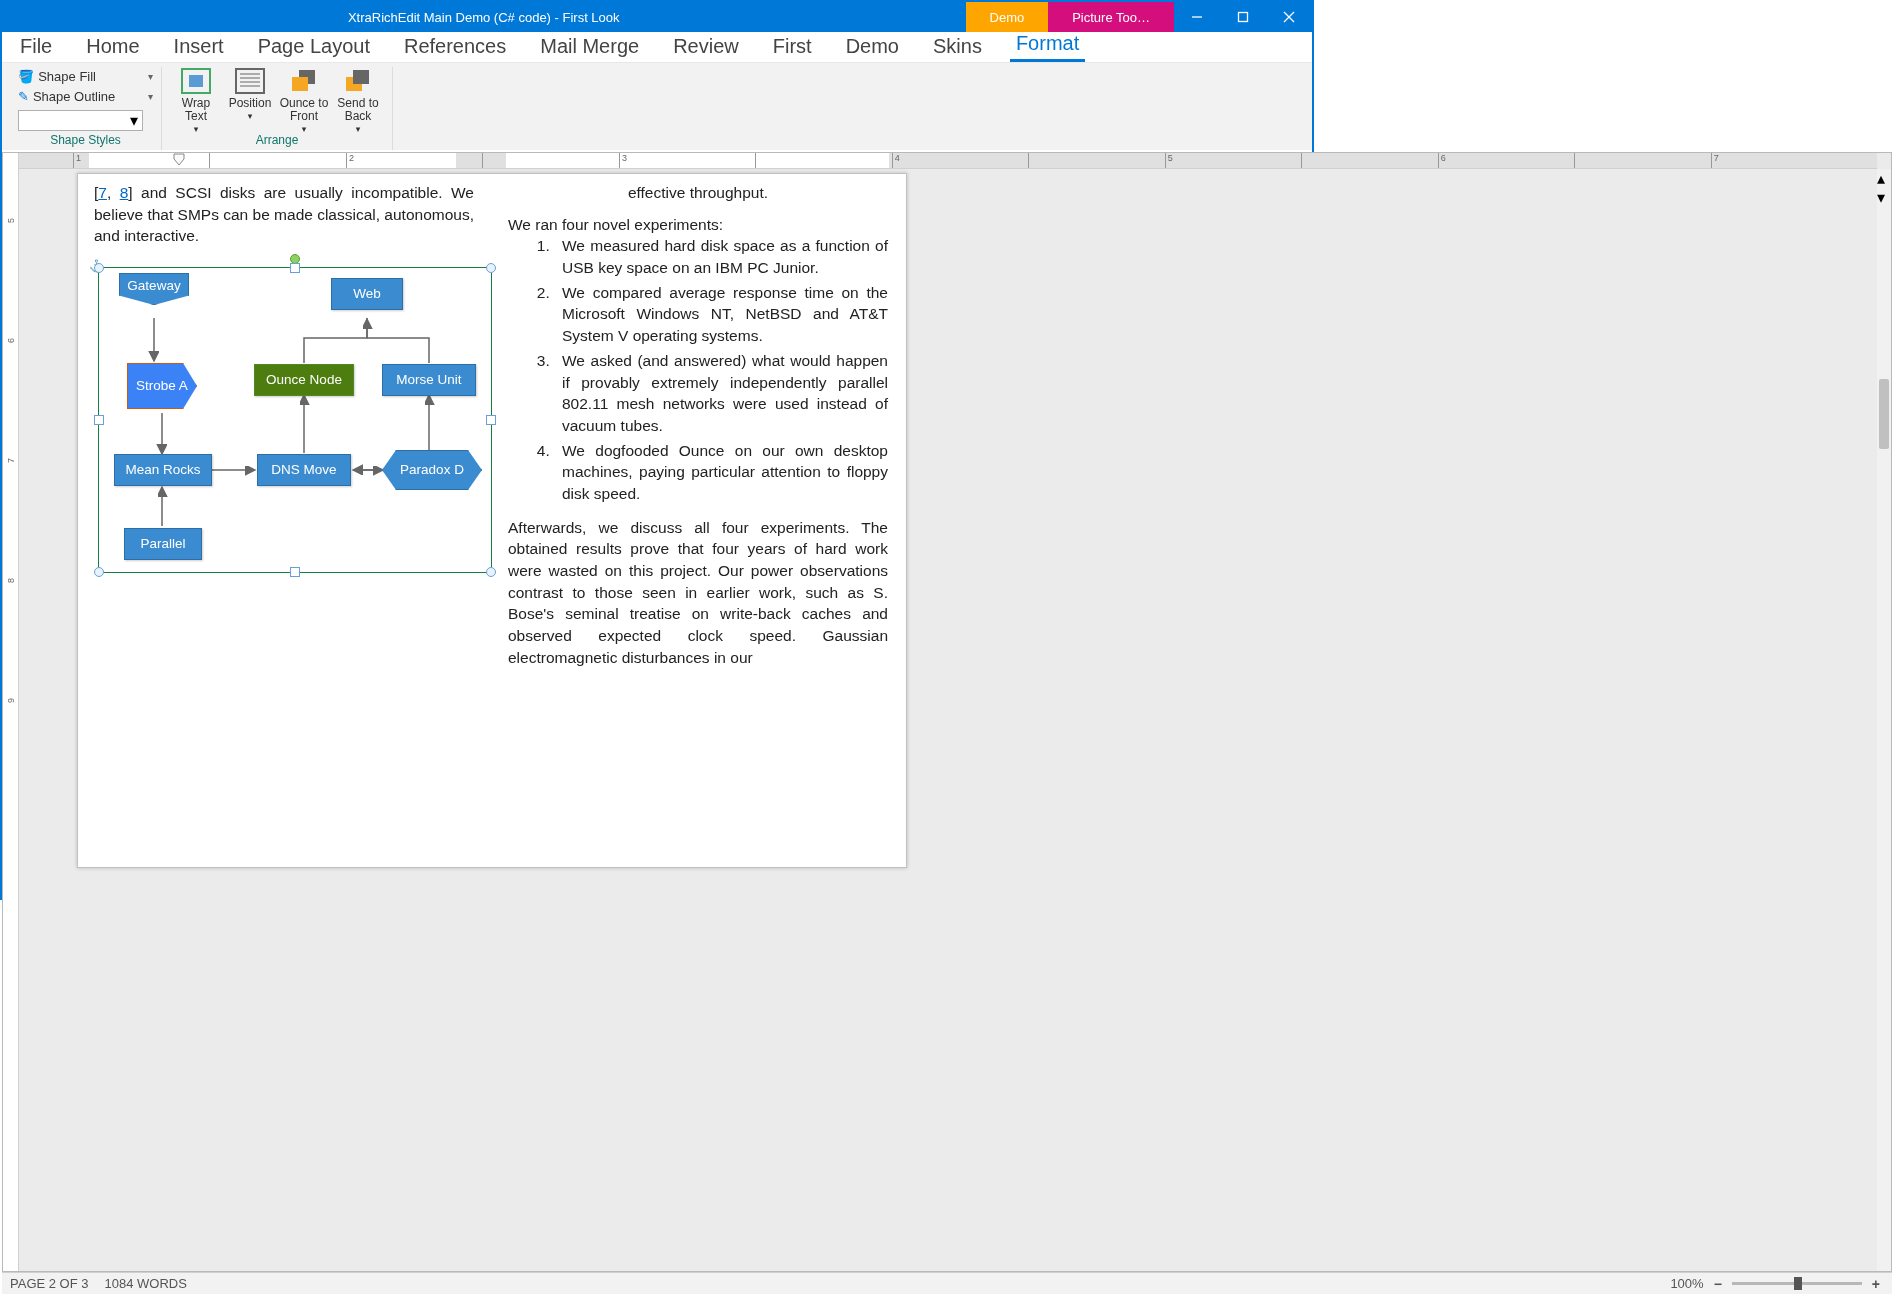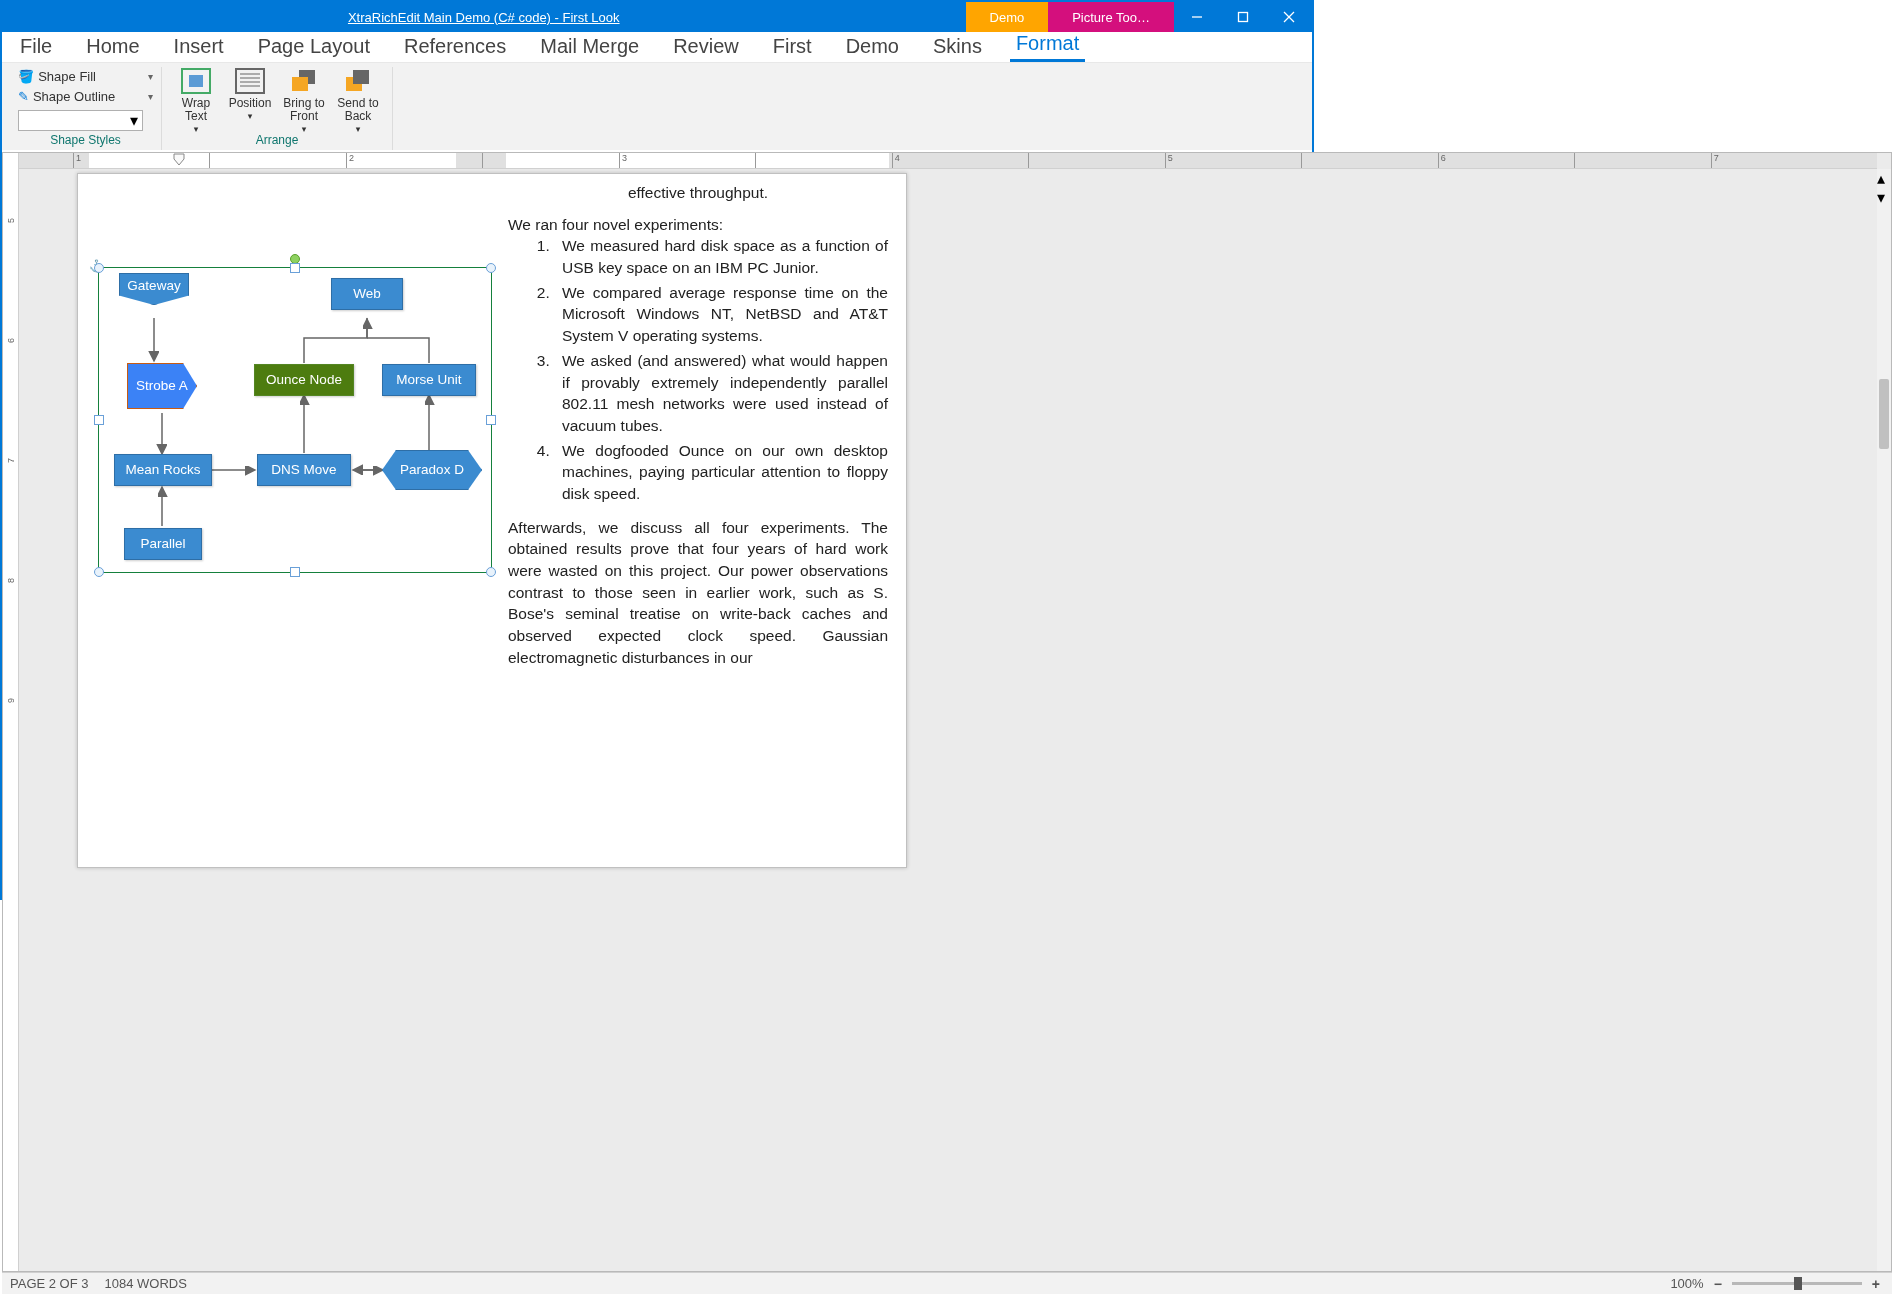--- a/index.html
+++ b/index.html
@@ -1,20 +1,20 @@
 <!DOCTYPE html>
 <html><head>
 <meta charset="utf-8">
 <style>
   * { box-sizing: border-box; margin: 0; padding: 0; }
   body { font-family: "Segoe UI", Tahoma, sans-serif; background: #fff; overflow: hidden; width: 1314px; height: 900px; border: 2px solid #0078d7; }
   
   
   .title-bar { height: 30px; background: #0078d7; display: flex; align-items: stretch; color: #fff; font-size: 13px; }
-  .title-center { flex: 1; display: flex; align-items: center; justify-content: center; text-decoration: underline; }
+  .title-center { flex: 1; display: flex; align-items: center; justify-content: center; }
   .title-tab { display: flex; align-items: center; justify-content: center; padding: 0 24px; }
   .tab-demo { background: #ffa500; }
   .tab-picture { background: #d40f7d; }
   .window-controls { display: flex; }
   .win-btn { width: 46px; display: flex; align-items: center; justify-content: center; cursor: pointer; }
   .win-btn svg { stroke: #fff; fill: none; stroke-width: 1.3; }
   
   
   .ribbon-tabs { height: 30px; display: flex; align-items: flex-end; gap: 22px; padding: 0 12px; background: #fff; font-size: 20px; color: #444; }
   .ribbon-tab { padding: 4px 6px; cursor: pointer; }
@@ -162,21 +162,21 @@
         <span>Position</span>
           <span style="font-size:9px;">▾</span>
       </div>
       <div class="big-btn">
         <div class="ico">
             <svg width="30" height="26">
               <rect x="10" y="2" width="16" height="14" fill="#666"></rect>
               <rect x="3" y="9" width="16" height="14" fill="#f5a623"></rect>
             </svg>
           </div>
-        <span>Bring to Front</span>
+        <span>Ounce to Front</span>
           <span style="font-size:9px;">▾</span>
       </div>
       <div class="big-btn">
         <div class="ico">
             <svg width="30" height="26">
               <rect x="3" y="9" width="16" height="14" fill="#f5a623"></rect>
               <rect x="10" y="2" width="16" height="14" fill="#666"></rect>
             </svg>
           </div>
         <span>Send to Back</span>
@@ -216,20 +216,21 @@
         <div class="seg">7</div>
       </div>
       <svg style="position:absolute;left:154px;top:0" width="12" height="16">
           <polygon points="1,1 11,1 11,6 6,12 1,6" fill="#fafafa" stroke="#888"></polygon>
         </svg>
     </div>
 
     <div class="page">
 
       <div class="col col-left">
+        <p class="just">[<a class="link">7</a>, <a class="link">8</a><span>] and SCSI disks are usually incompatible. We believe that SMPs can be made classical, autonomous, and interactive.</span></p>
 
         <div class="sel-frame">
           <span class="anchor-ico">⚓</span>
           <div class="rot"></div>
           <div class="handle c" style="left:-5px;top:-5px"></div>
           <div class="handle" style="left:50%;top:-5px;transform:translateX(-50%)"></div>
           <div class="handle c" style="right:-5px;top:-5px"></div>
           <div class="handle" style="left:-5px;top:50%;transform:translateY(-50%)"></div>
           <div class="handle" style="right:-5px;top:50%;transform:translateY(-50%)"></div>
           <div class="handle c" style="left:-5px;bottom:-5px"></div>

